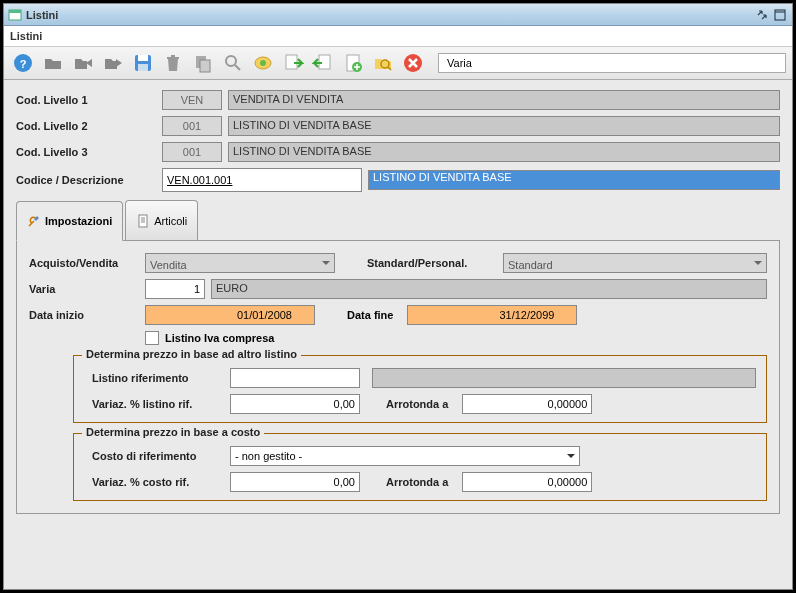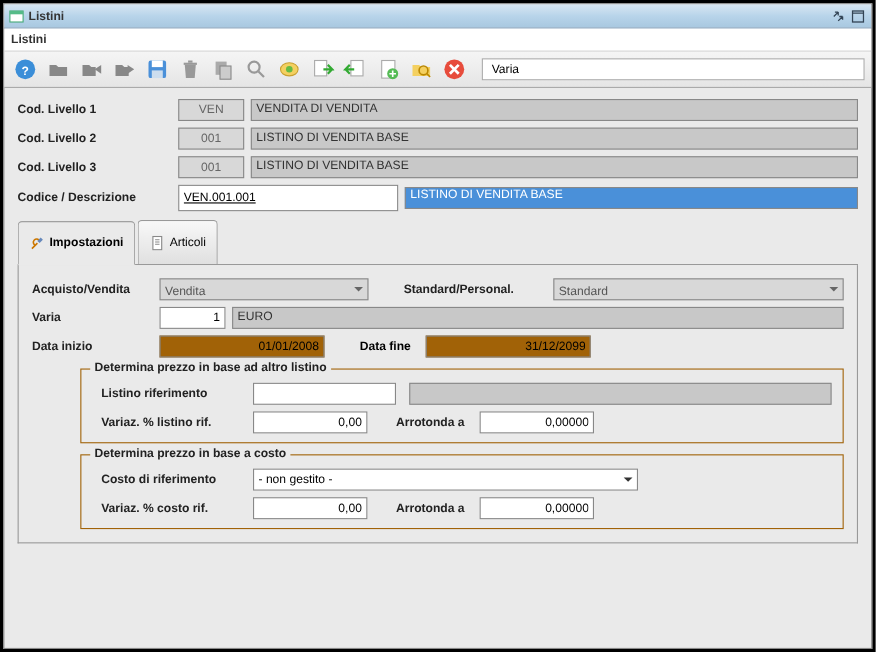--- a/index.html
+++ b/index.html
@@ -28,26 +28,26 @@
 .tabs { display: flex; margin-top: 8px; border-bottom: 1px solid #999; }
 .tab { background: linear-gradient(to bottom, #f8f8f8, #e0e0e0); border: 1px solid #999; border-bottom: none; padding: 12px 10px; margin-right: 2px; border-radius: 4px 4px 0 0; cursor: pointer; display: flex; align-items: center; gap: 4px; }
 .tab.active { background: #eaeaea; position: relative; top: 1px; border-bottom: 1px solid #eaeaea; font-weight: bold; }
 .tab-icon { width: 14px; height: 14px; display: inline-flex; }
 .tabbody { border: 1px solid #999; border-top: none; padding: 12px; background: #eaeaea; }
 .sel { height: 20px; border: 1px solid #888; background: #d8d8d8; padding: 4px 18px 0 4px; color: #555; position: relative; display: flex; align-items: center; }
 .sel::after { content: ''; position: absolute; right: 4px; top: 7px; border: 4px solid transparent; border-top-color: #666; }
 .sel-w1 { width: 190px; }
 .sel-w2 { flex: 1; }
 .input-num { width: 60px; height: 20px; border: 1px solid #888; background: #fff; padding: 0 4px; text-align: right; }
-.input-date { width: 150px; height: 20px; border: 1px solid #888; background: #a16207; padding: 0 4px; text-align: right; }
+.input-date { width: 170px; height: 20px; border: 1px solid #888; background: #fdba74; padding: 0 22px; text-align: right; }
 .chk { width: 14px; height: 14px; border: 1px solid #888; background: #fff; }
 .group { border: 1px solid #a16207; margin-top: 10px; padding: 12px 10px 2px; position: relative; margin-left: 44px; }
 .group-title { position: absolute; top: -8px; left: 8px; background: #eaeaea; padding: 0 4px; font-weight: bold; color: #222; }
 .input-ref { width: 130px; height: 20px; border: 1px solid #888; background: #fff; padding: 0 4px; }
-.input-dec { width: 104px; height: 20px; border: 1px solid #888; background: #fff; padding: 0 4px; text-align: right; }
+.input-dec { width: 130px; height: 20px; border: 1px solid #888; background: #fff; padding: 0 4px; text-align: right; }
 .sel-costo { width: 350px; height: 20px; border: 1px solid #888; background: #fff; padding: 0 18px 0 4px; position: relative; display: flex; align-items: center; }
 .sel-costo::after { content: ''; position: absolute; right: 4px; top: 7px; border: 4px solid transparent; border-top-color: #333; }
 .gap { width: 20px; }
 .lbl-inline { font-weight: bold; color: #222; margin: 0 8px 0 20px; }
 </style>
 </head>
 <body>
 
 <div class="window">
   <div class="titlebar">
@@ -228,20 +228,25 @@
         <input class="input-num" value="1" style="">
         <div class="desc-box">EURO</div>
       </div>
       <div class="row">
         <div class="lbl2">Data inizio</div>
         <input class="input-date" value="01/01/2008" style="">
         <div class="gap"></div>
         <div style="font-weight:bold">Data fine</div>
         <input class="input-date" style="margin-left: 8px;" value="31/12/2099">
       </div>
+      <div class="row">
+        <div class="lbl2"></div>
+        <div class="chk"></div>
+        <div style="font-weight:bold">Listino Iva compresa</div>
+      </div>
 
       <div class="group">
         <div class="group-title">Determina prezzo in base ad altro listino</div>
         <div class="row">
           <div class="lbl3">Listino riferimento</div>
           <input class="input-ref" value="" style="">
           <div class="desc-box" style="margin-left:6px"></div>
         </div>
         <div class="row">
           <div class="lbl3">Variaz. % listino rif.</div>

